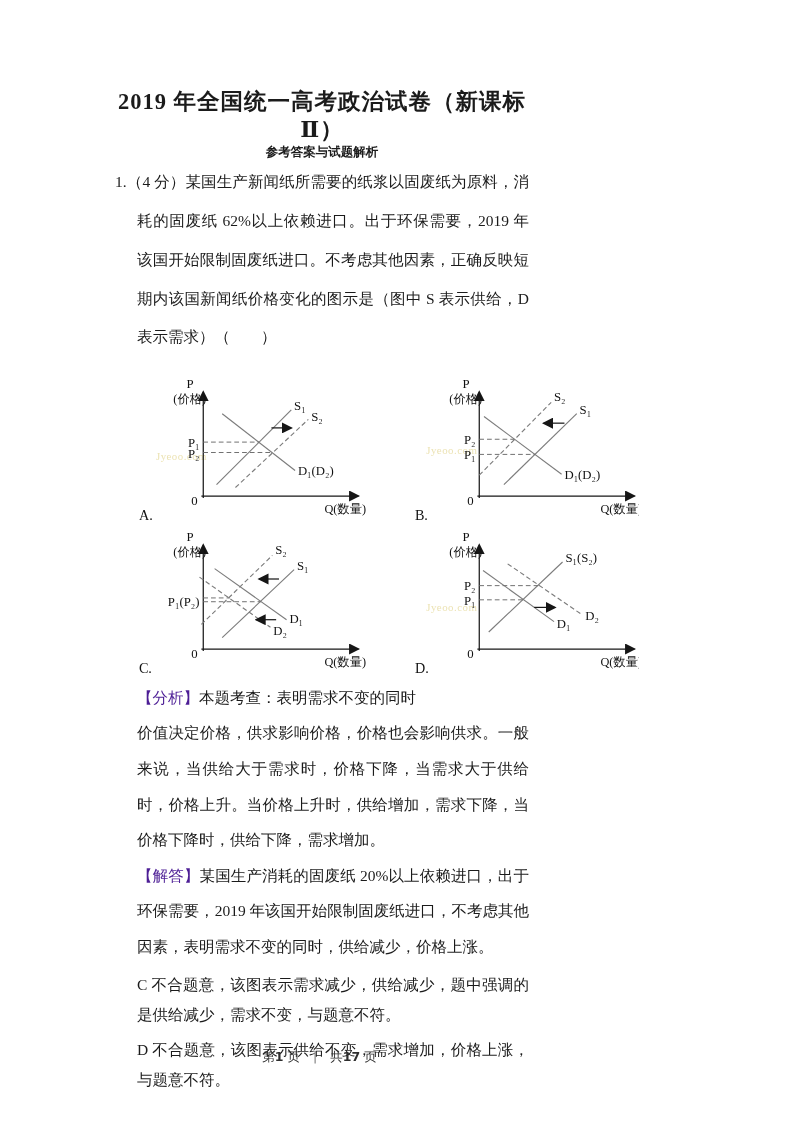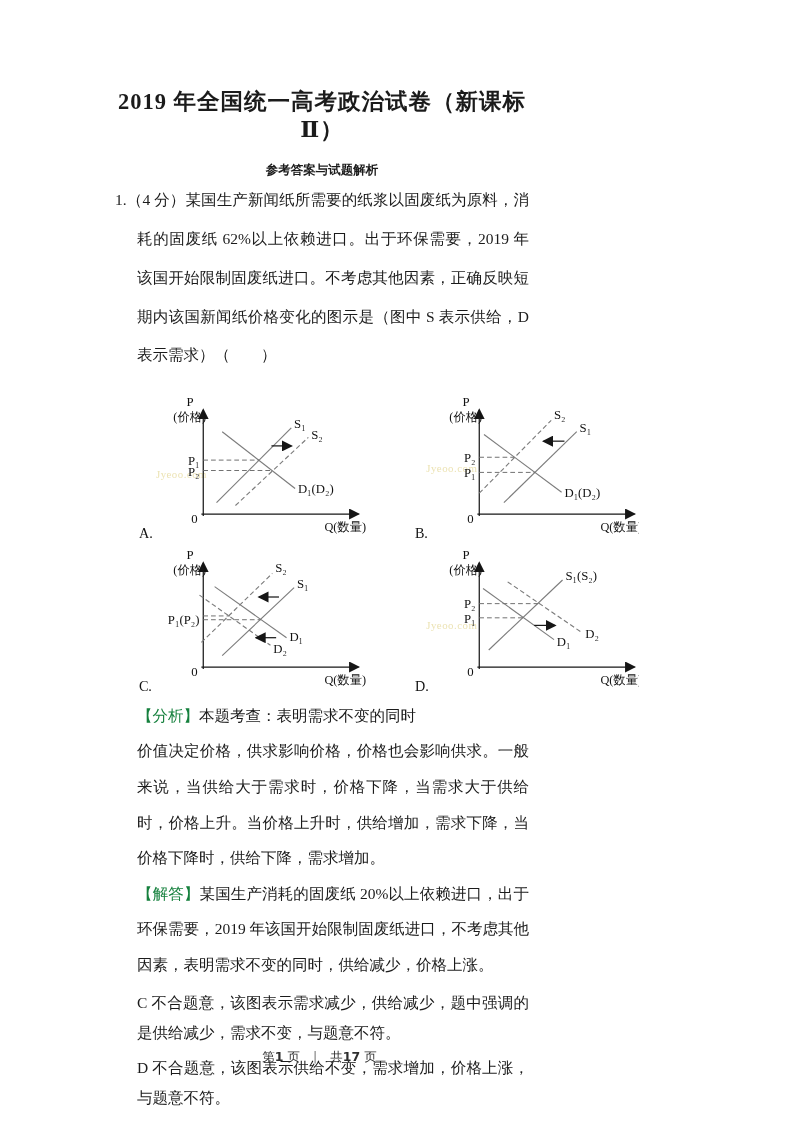--- a/index.html
+++ b/index.html
@@ -11,41 +11,41 @@
     font-family:"Liberation Serif","DejaVu Serif",serif;
     color:#1b1b1b;
   }
   .content{padding:88px 110px 0 115px;}
   .title{
     font-size:22.5px;font-weight:bold;text-align:center;
     letter-spacing:1px;line-height:1.25;margin:0;
   }
   .subtitle{
     font-size:12.5px;font-weight:bold;text-align:center;
-    margin-top:18px;
+    margin-top:0;
   }
   .heading{
     font-size:15.5px;font-weight:bold;line-height:2.2;
     margin-top:12px;text-align:justify;
   }
   .q{
     font-size:15.5px;line-height:2.5;text-align:justify;
     margin-top:2px;
     padding-left:22px;text-indent:-22px;
   }
   .grid{
     margin:2px 0 4px 22px;
     display:grid;grid-template-columns:248px 248px;
     column-gap:28px;row-gap:4px;
   }
   .expl{padding-left:22px;font-size:15.5px;}
   .expl p{margin:0;}
   .para{line-height:2.3;text-align:justify;}
   .opt-line{line-height:1.95;text-align:justify;margin-top:5px !important;}
-  .tag{color:#15803d;}
+  .tag{color:#4c1d95;}
   .footer{
     position:absolute;left:0;right:0;bottom:56px;
     text-align:center;
     font-family:"DejaVu Sans","Liberation Sans",sans-serif;
     font-size:12.5px;color:#2e2e2e;margin-top:40px;
   }
   .footer b{font-weight:700;}
   .footer .sep{color:#777;margin:0 13px;}
   
   .axis{stroke:#161616;stroke-width:1.3;fill:none;}

